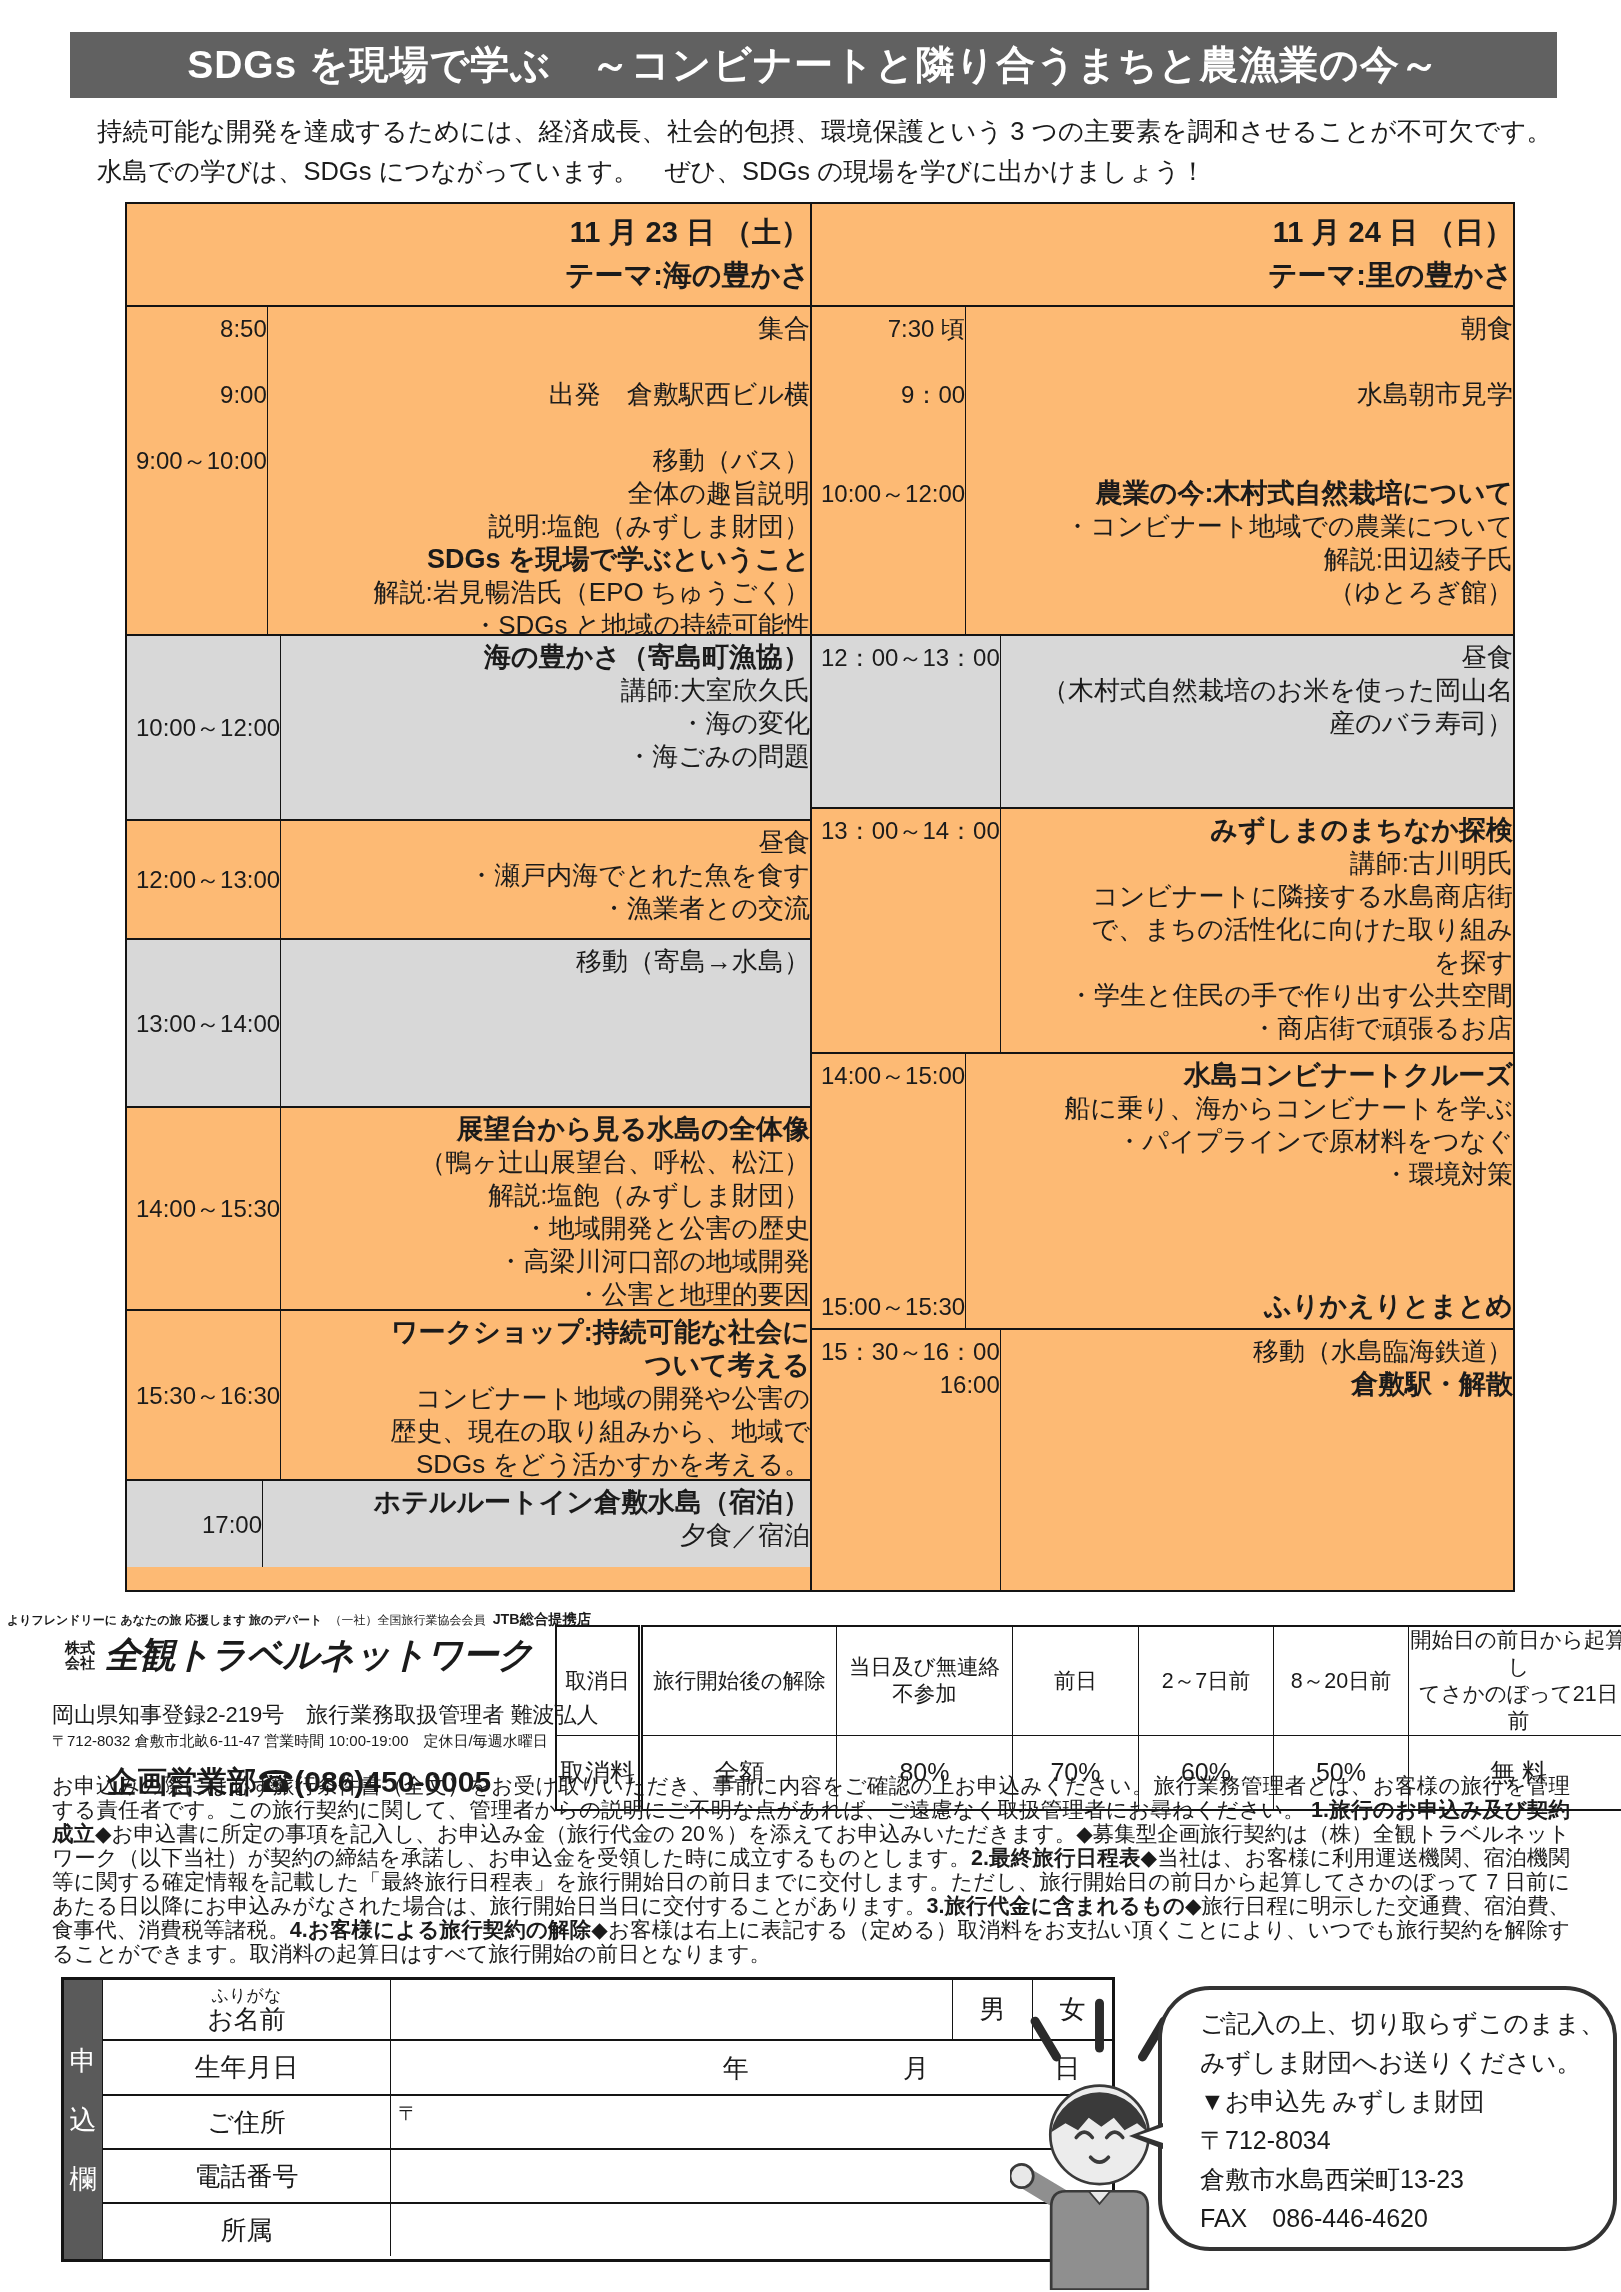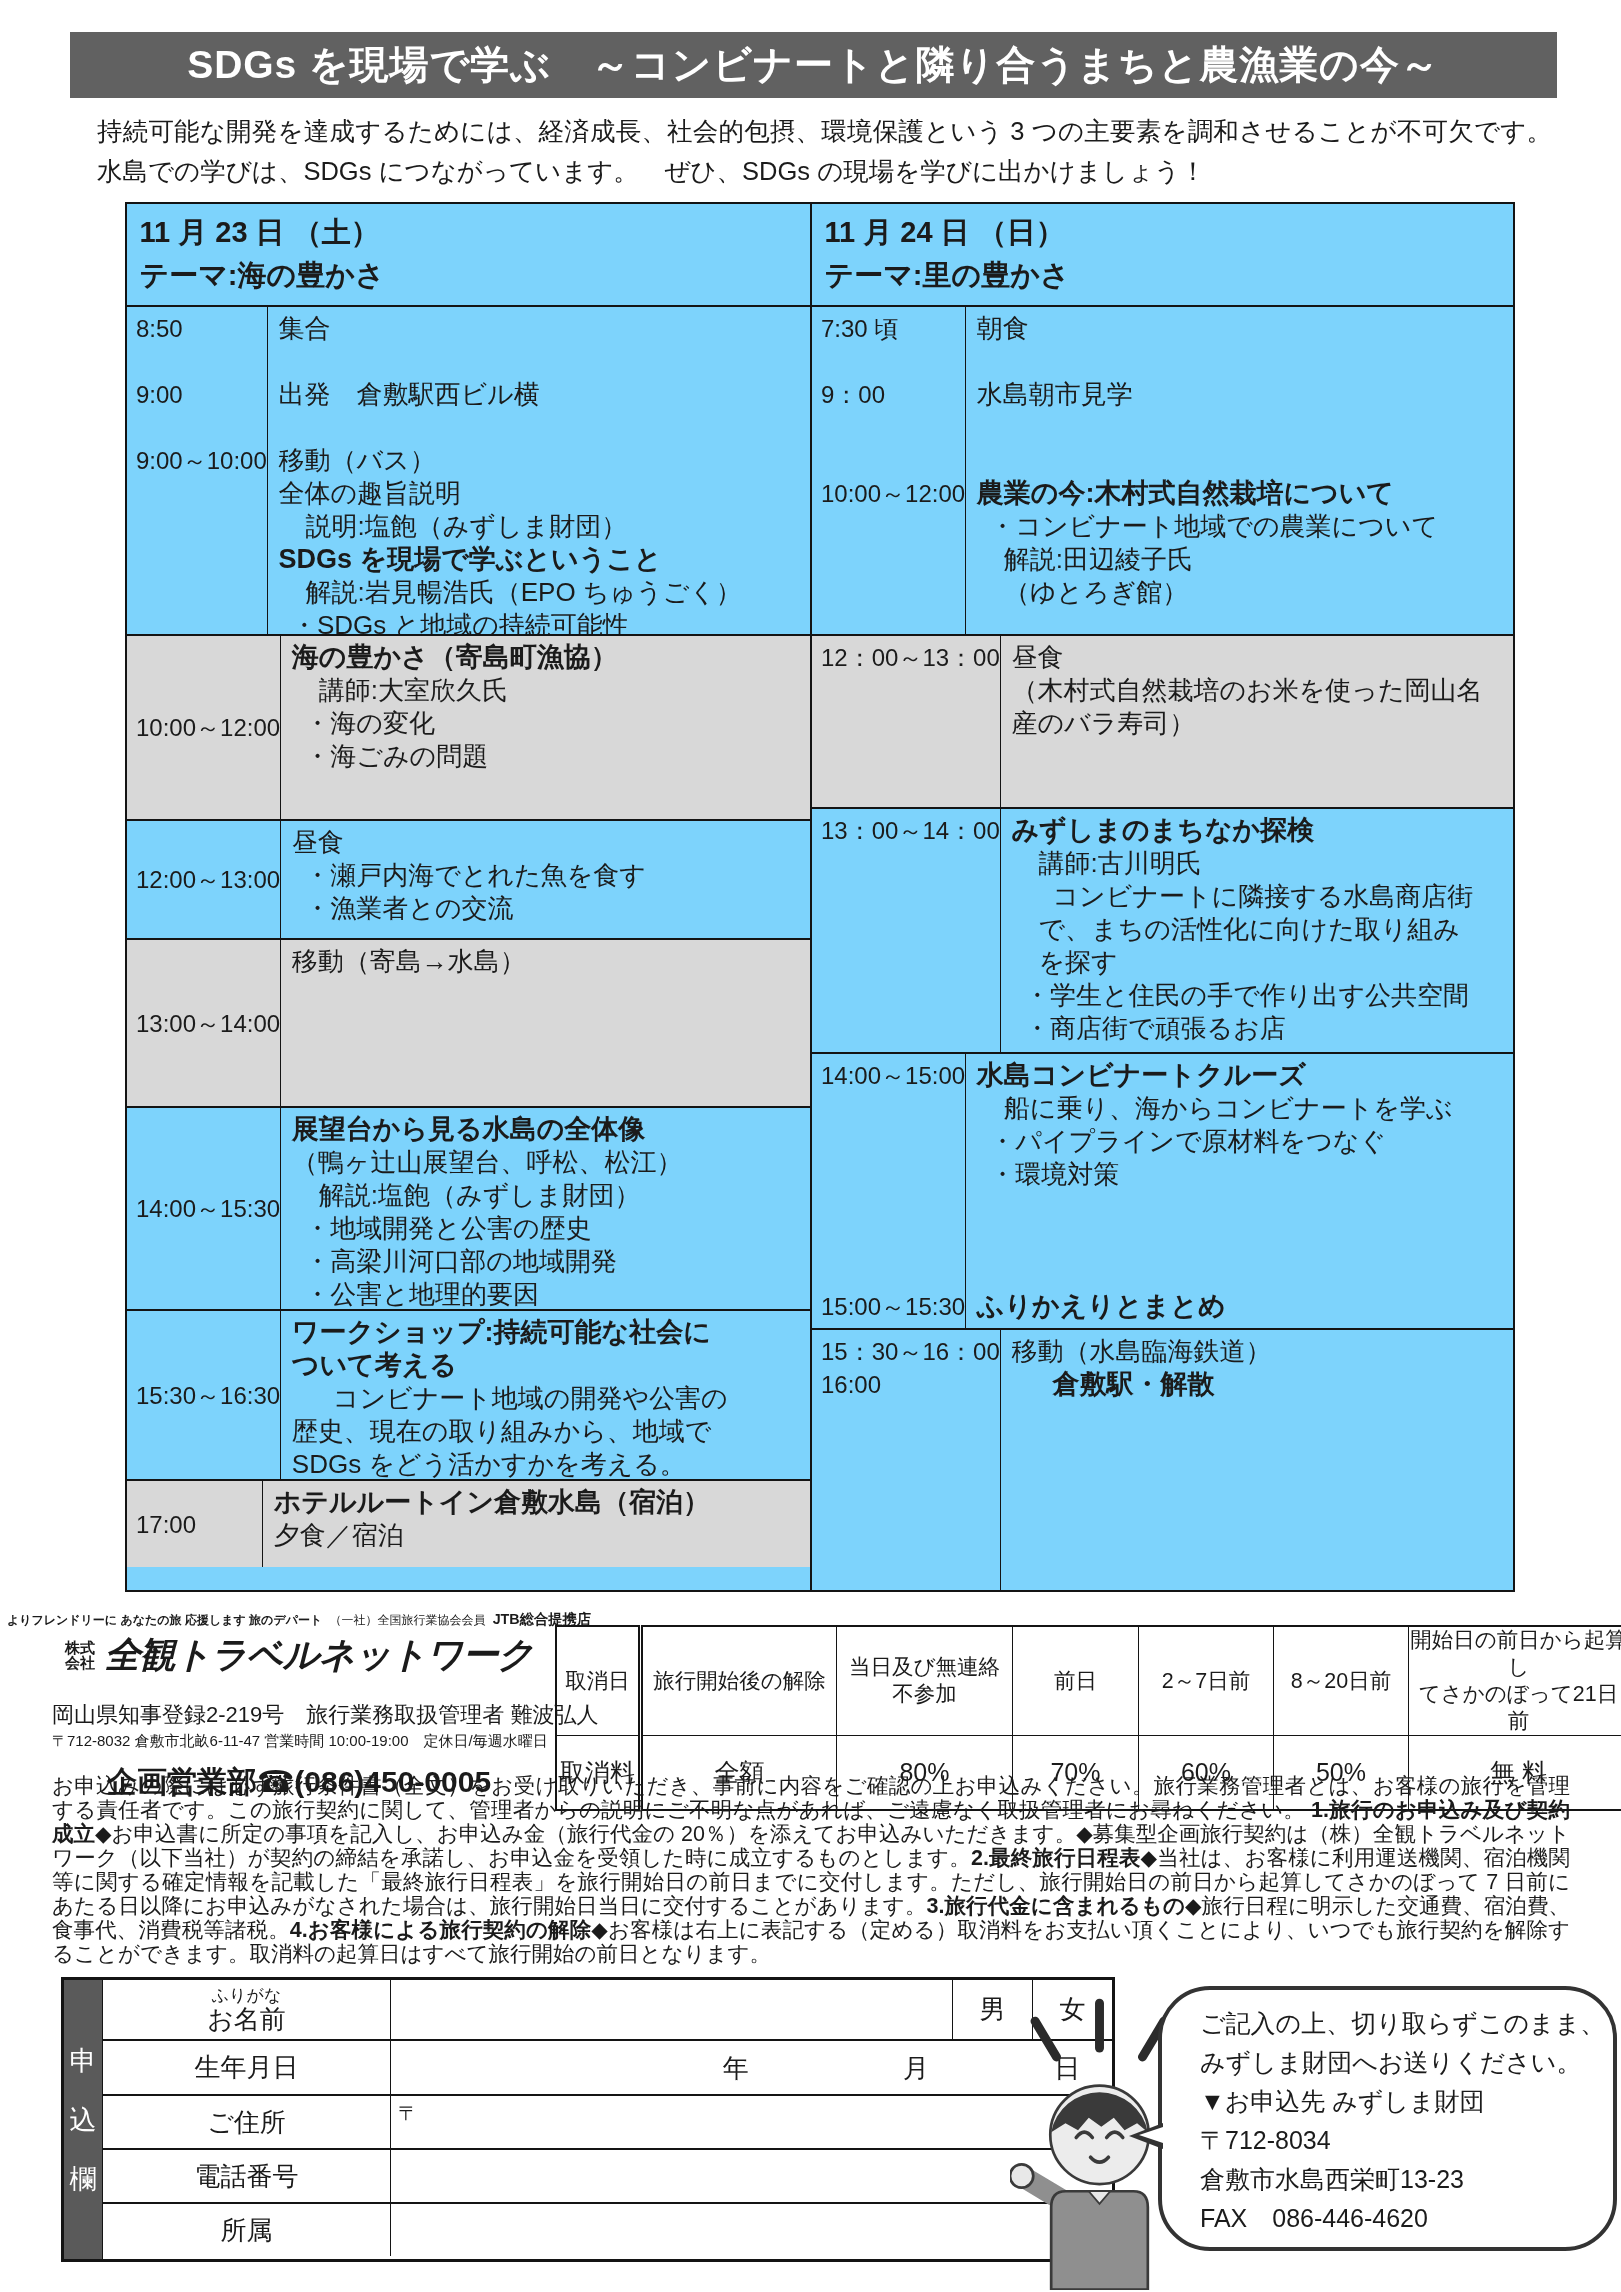--- a/index.html
+++ b/index.html
@@ -10,21 +10,21 @@
   
   #banner{left:70px;top:32px;width:1487px;height:66px;background:#616161;
           display:flex;align-items:center;justify-content:center;}
   #banner .t{color:#fff;font-weight:bold;font-size:39px;letter-spacing:0.9px;white-space:nowrap;}
 
   
   #intro{left:97px;top:111px;width:1455px;font-size:25.5px;line-height:40px;text-align:justify;}
 
   
   #schedule{left:125px;top:202px;display:flex;}
-  .day-table{box-sizing:border-box;border:2.7px solid #141414;background:#7dd3fc;}
+  .day-table{box-sizing:border-box;border:2.7px solid #141414;background:#fdba74;text-align:right;}
   .day-table.left{width:685px;border-right-width:0;}
   .day-table.right{width:705px;}
   .dhead{box-sizing:border-box;height:103px;padding:7.2px 0 0 12.5px;font-weight:bold;
          font-size:29px;line-height:43px;border-bottom:2.7px solid #141414;}
   .srow{box-sizing:border-box;display:flex;}
   .srow + .srow{border-top:2.7px solid #141414;}
   .srow.shaded{background:#d8d8d8;}
   .tcell{box-sizing:border-box;flex:0 0 136px;border-right:1.8px solid #141414;
          padding:4.5px 0 0 9px;font-size:24px;line-height:33px;white-space:nowrap;}
   .day-table.right .tcell{flex-basis:134px;}

